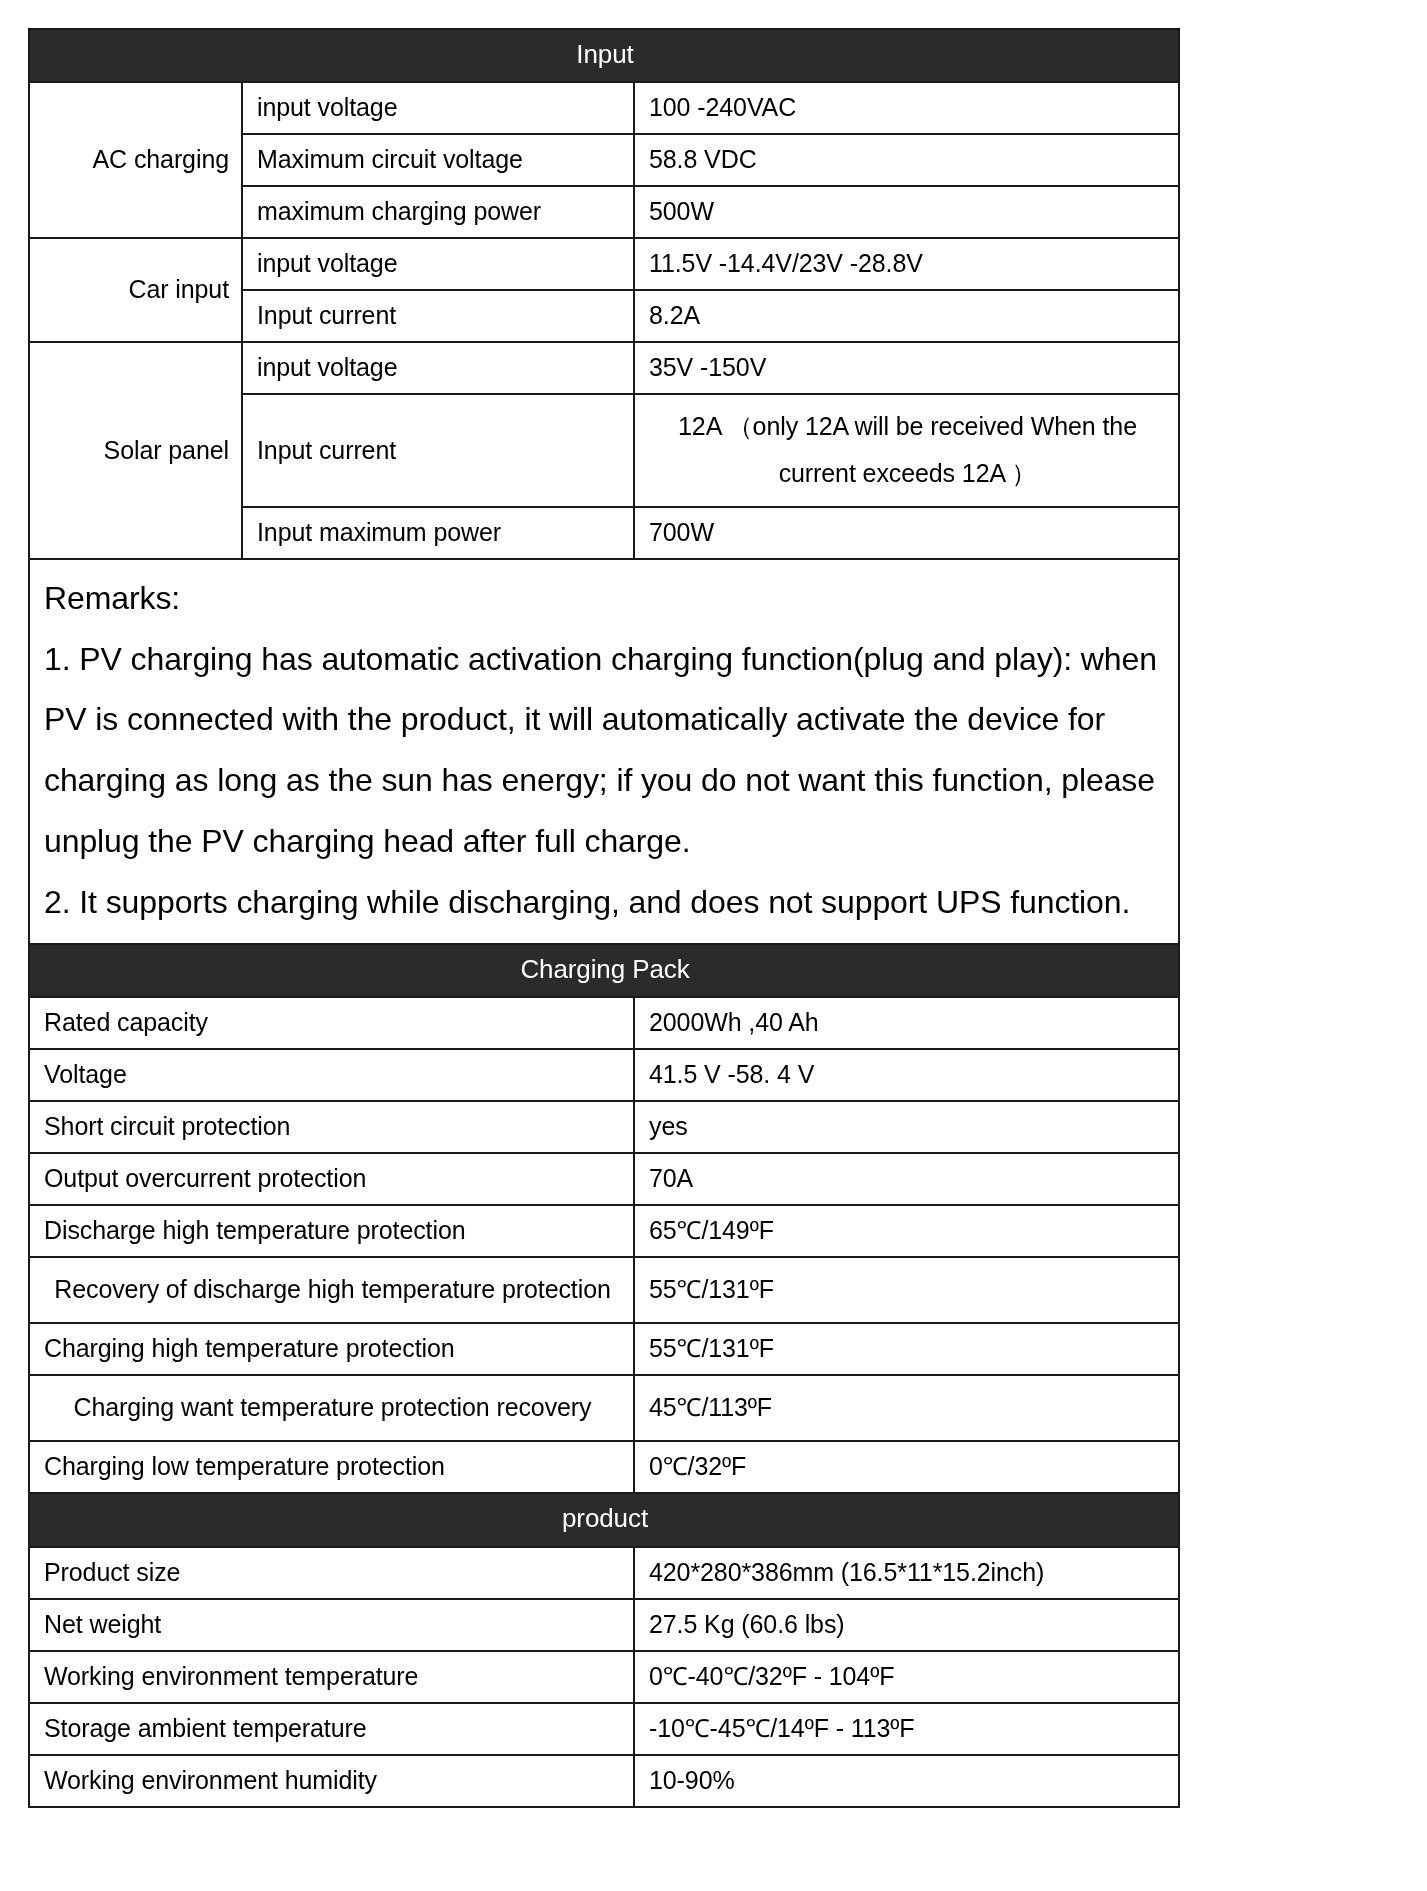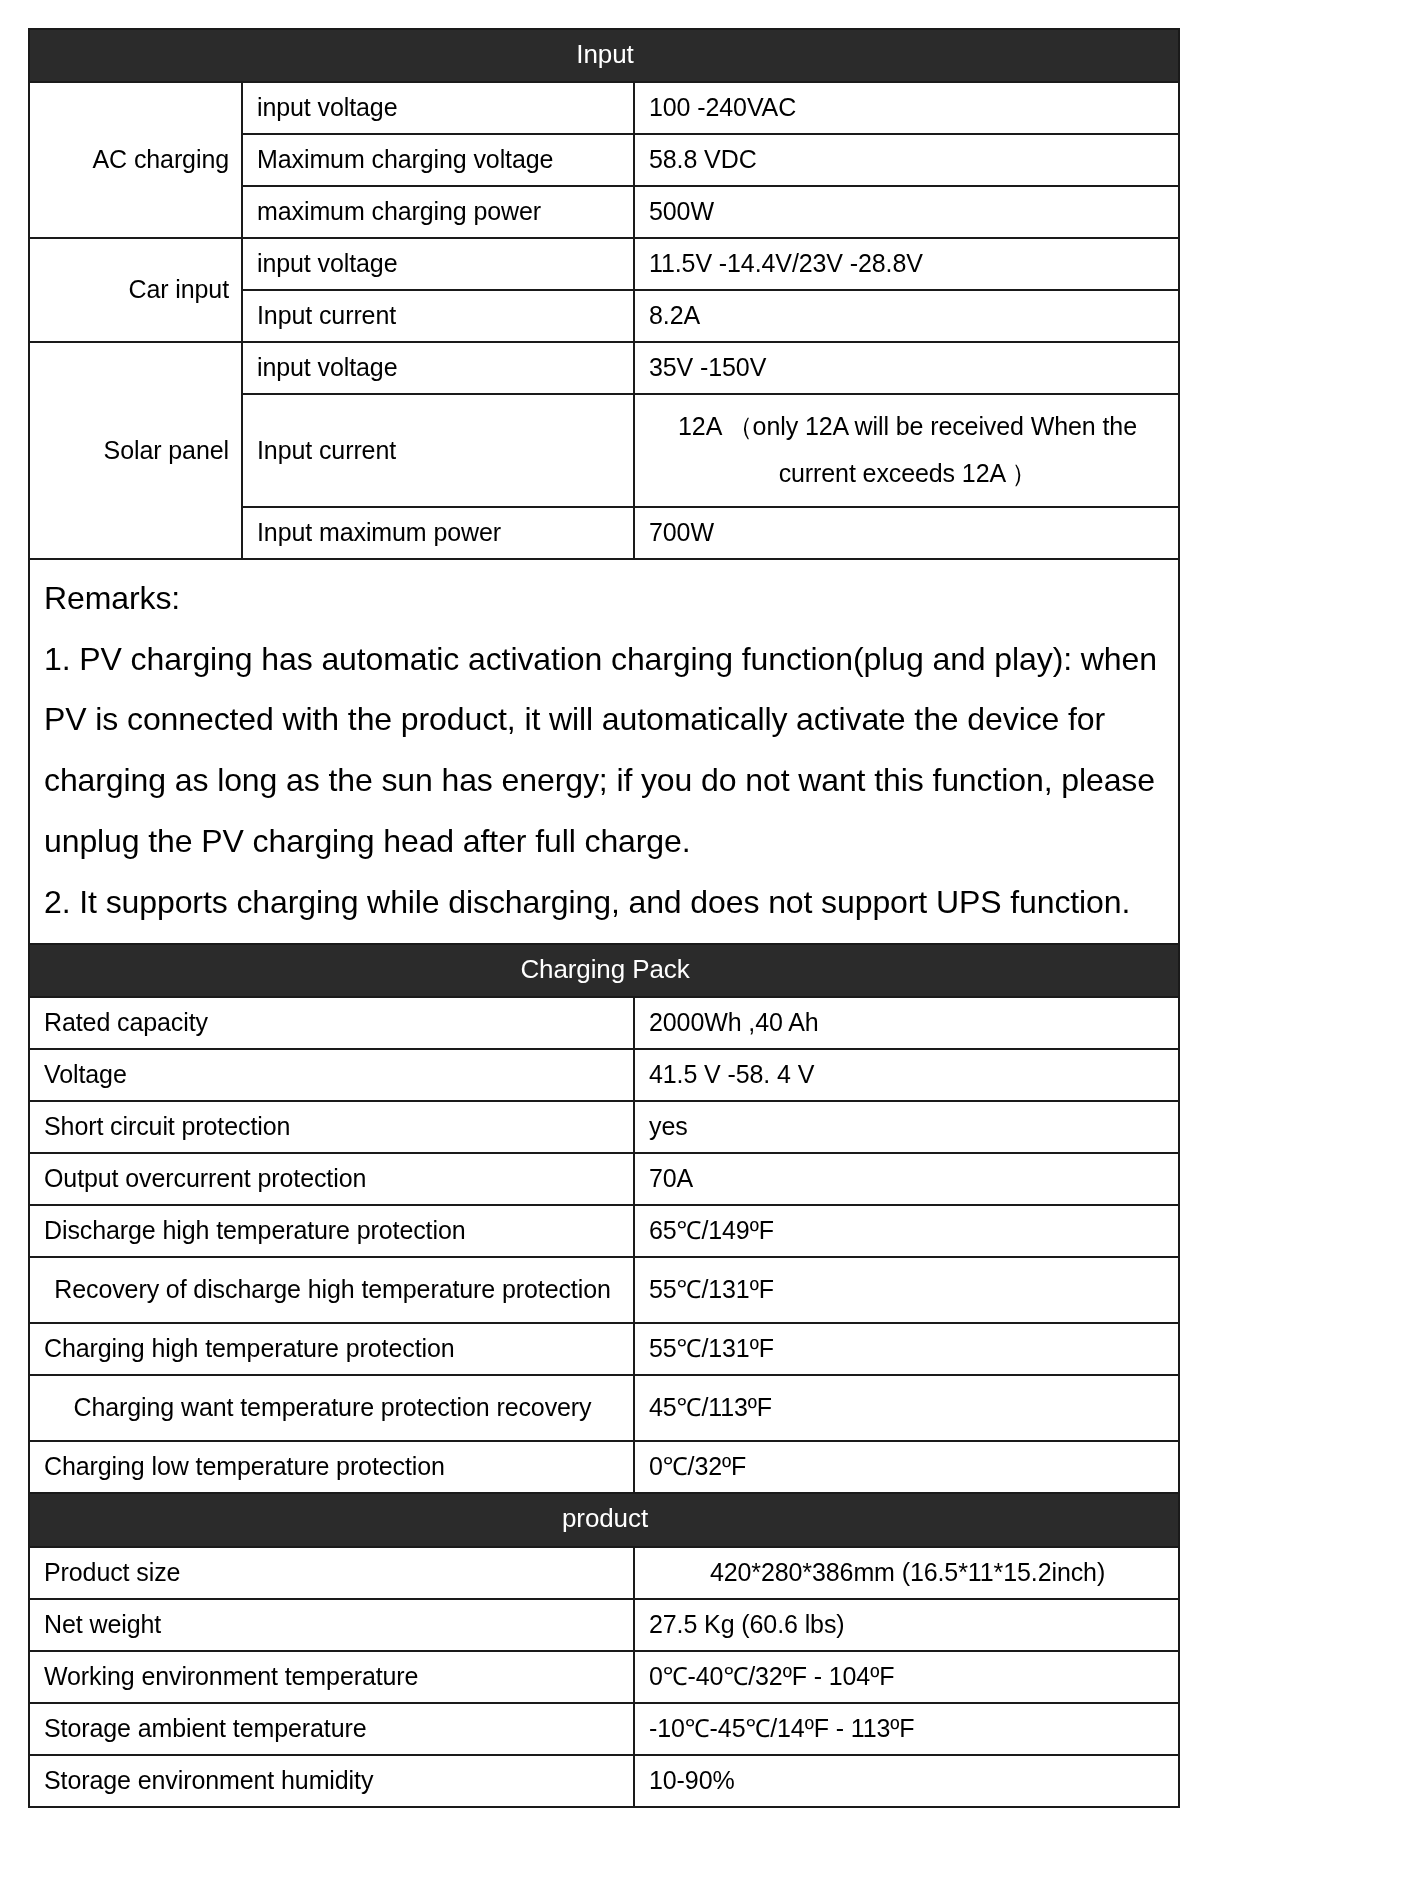--- a/index.html
+++ b/index.html
@@ -67,21 +67,21 @@
 
   
   td.remarks {
     padding: 14px 16px 16px 16px;
     line-height: 1.9;
     font-size: 32px;
   }
   .remarks-line { white-space: normal; }
   .remarks-head { }
 
-  .nowrap { white-space: nowrap; text-align: center; }
+  .nowrap { white-space: nowrap; }
 </style>
 </head>
 <body>
 
 <div class="sheet">
 
   <table class="spec">
     <colgroup>
       <col class="c-group">
       <col class="c-param">
@@ -92,21 +92,21 @@
       <tr>
         <td class="section-head" colspan="3">Input</td>
       </tr>
 
       <tr>
         <td class="group-cell" rowspan="3">AC charging</td>
         <td>input voltage</td>
         <td>100 -240VAC</td>
       </tr>
       <tr>
-        <td>Maximum charging voltage</td>
+        <td>Maximum circuit voltage</td>
         <td>58.8 VDC</td>
       </tr>
       <tr>
         <td>maximum  charging power</td>
         <td>500W</td>
       </tr>
 
       <tr>
         <td class="group-cell" rowspan="2">Car input</td>
         <td>input voltage</td>
@@ -194,20 +194,20 @@
       </tr>
       <tr>
         <td colspan="2">Working environment temperature</td>
         <td>0℃-40℃/32ºF - 104ºF</td>
       </tr>
       <tr>
         <td colspan="2">Storage ambient temperature</td>
         <td>-10℃-45℃/14ºF - 113ºF</td>
       </tr>
       <tr>
-        <td colspan="2">Storage  environment humidity</td>
+        <td colspan="2">Working  environment humidity</td>
         <td>10-90%</td>
       </tr>
 
     </tbody>
   </table>
 
 </div>
 
 </body></html>

